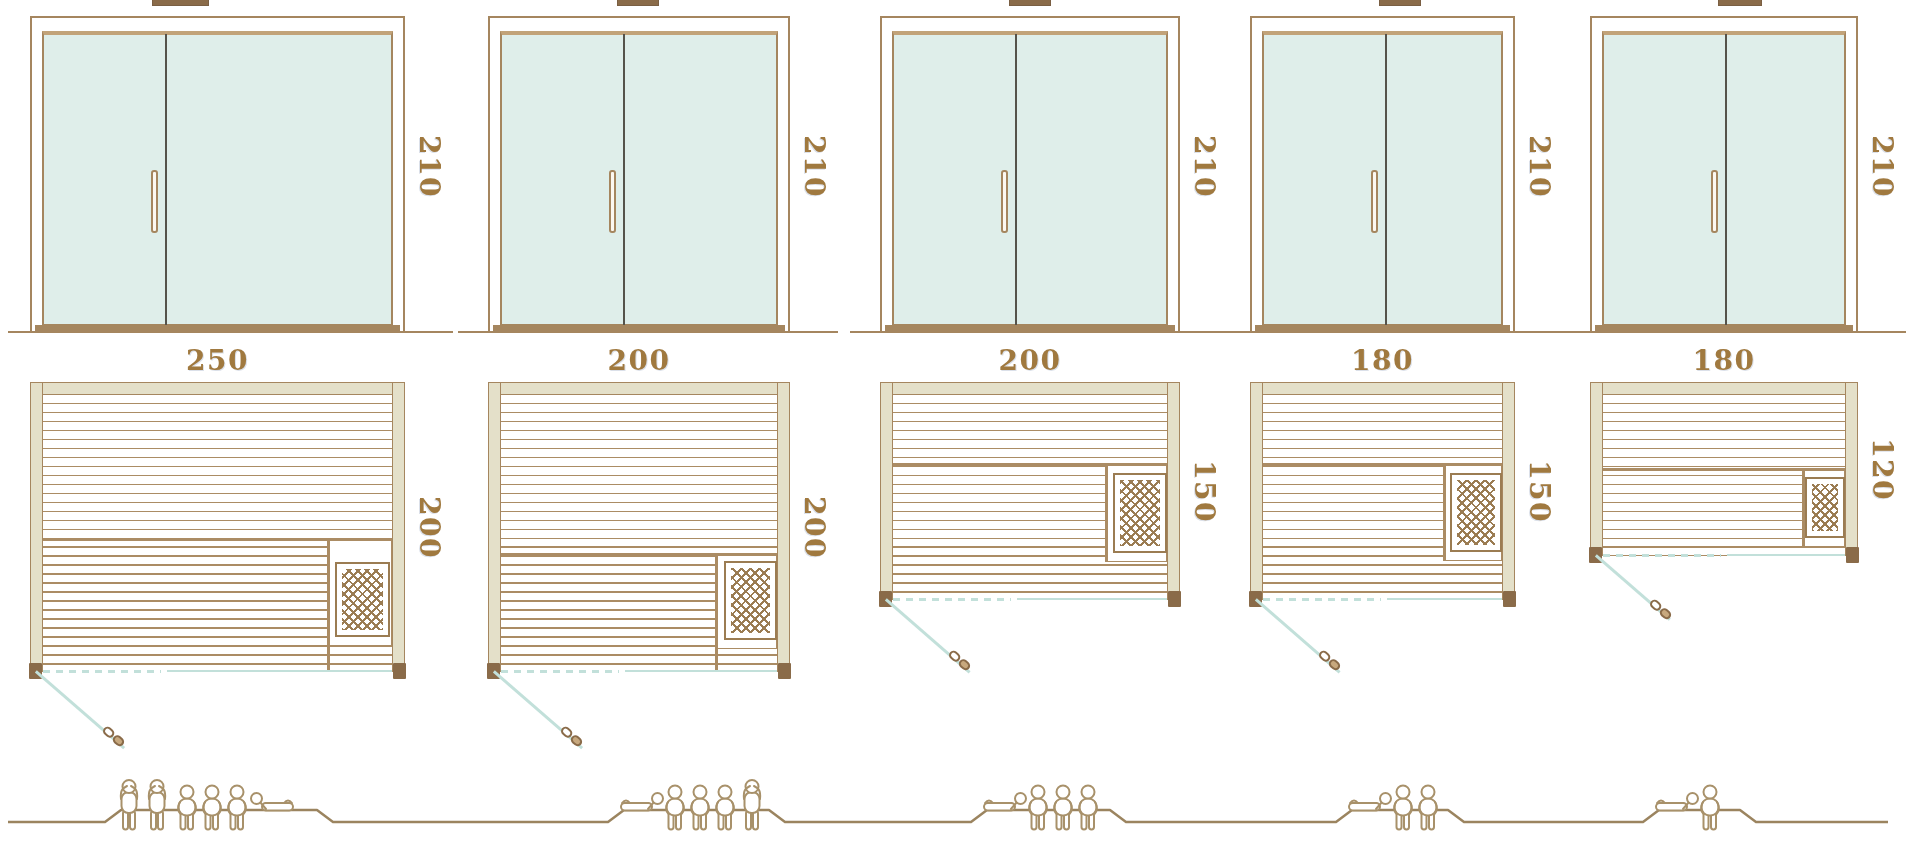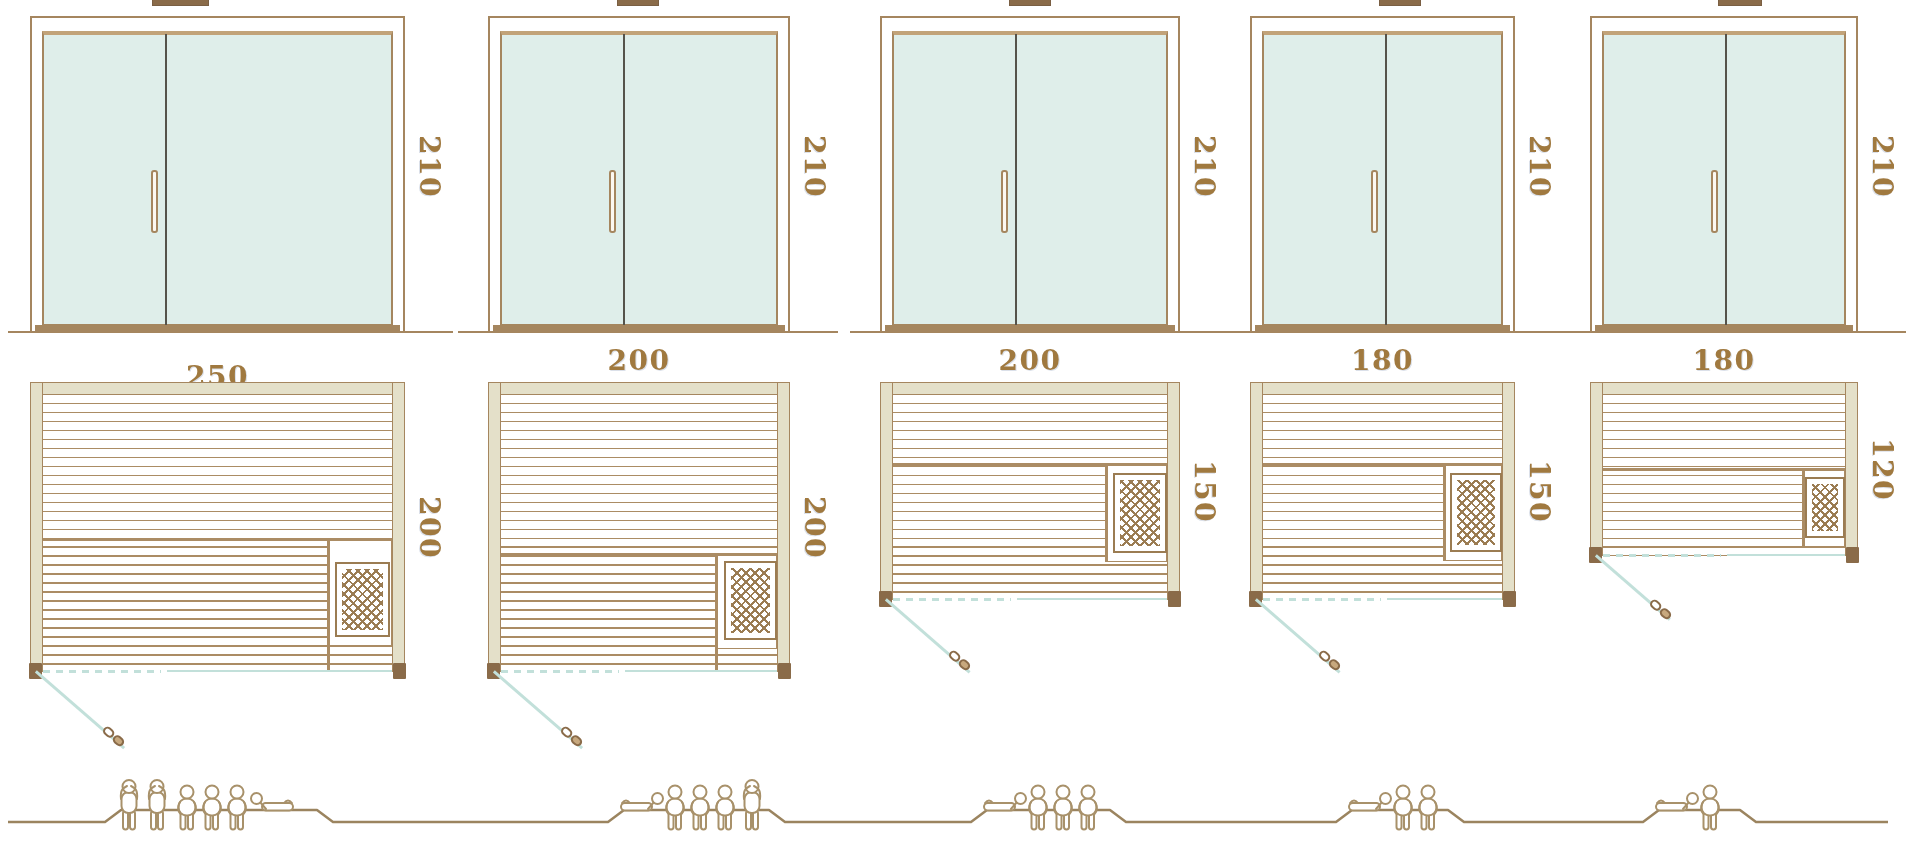--- a/index.html
+++ b/index.html
@@ -213,21 +213,21 @@
     <div class="abs roof-stub" style="left: 151.5px; top: 0px; width: 57px; height: 6px;"></div>
     <div class="abs elev-frame" style="left: 30px; top: 16px; width: 375px; height: 315px;"></div>
     <div class="abs glass" style="left: 42px; top: 31px; width: 351px; height: 295px;"></div>
     <div class="abs divider" style="left: 165px; top: 34px; width: 2px; height: 291px;"></div>
     <div class="abs handle" style="left: 151px; top: 170px; width: 7px; height: 63px;"></div>
     <div class="abs base-bar" style="left: 35px; top: 325px; width: 365px; height: 6px;"></div>
     <div class="abs ground" style="left: 8px; top: 331px; width: 445px; height: 2px;"></div>
     <div class="abs vwrap dim-label" style="left: 409px; top: 135px; width: 40px; height: 62px;">
         <span>210</span>
       </div>
-    <div class="abs dim-label w-label" style="left: 30px; top: 344px; width: 375px; height: 32px; margin-top: 16px;">250</div>
+    <div class="abs dim-label w-label" style="left: 30px; top: 344px; width: 375px; height: 32px;">250</div>
     <div class="abs plan" style="left: 30px; top: 382px; width: 375px; height: 310px;">
       <div class="abs planks" style="left: 12px; top: 12px; width: 351px; height: 278px;"></div>
       <div class="abs wall" style="left: 0px; top: 0px; width: 375px; height: 13px;"></div>
       <div class="abs wall" style="left: 0px; top: 0px; width: 13px; height: 290px;"></div>
       <div class="abs wall" style="left: 362px; top: 0px; width: 13px; height: 290px;"></div>
       <div class="abs bench-line" style="left: 13px; top: 156px; width: 349px;"></div>
       <div class="abs heater-pad" style="left: 299px; top: 158px; width: 63px; height: 106px;"></div>
       <div class="abs bench-vline" style="left: 297px; top: 156px; height: 134px;"></div>
       <div class="abs heater" style="left: 305px; top: 180px; width: 55px; height: 75px;">
           <div class="hatch"></div>

